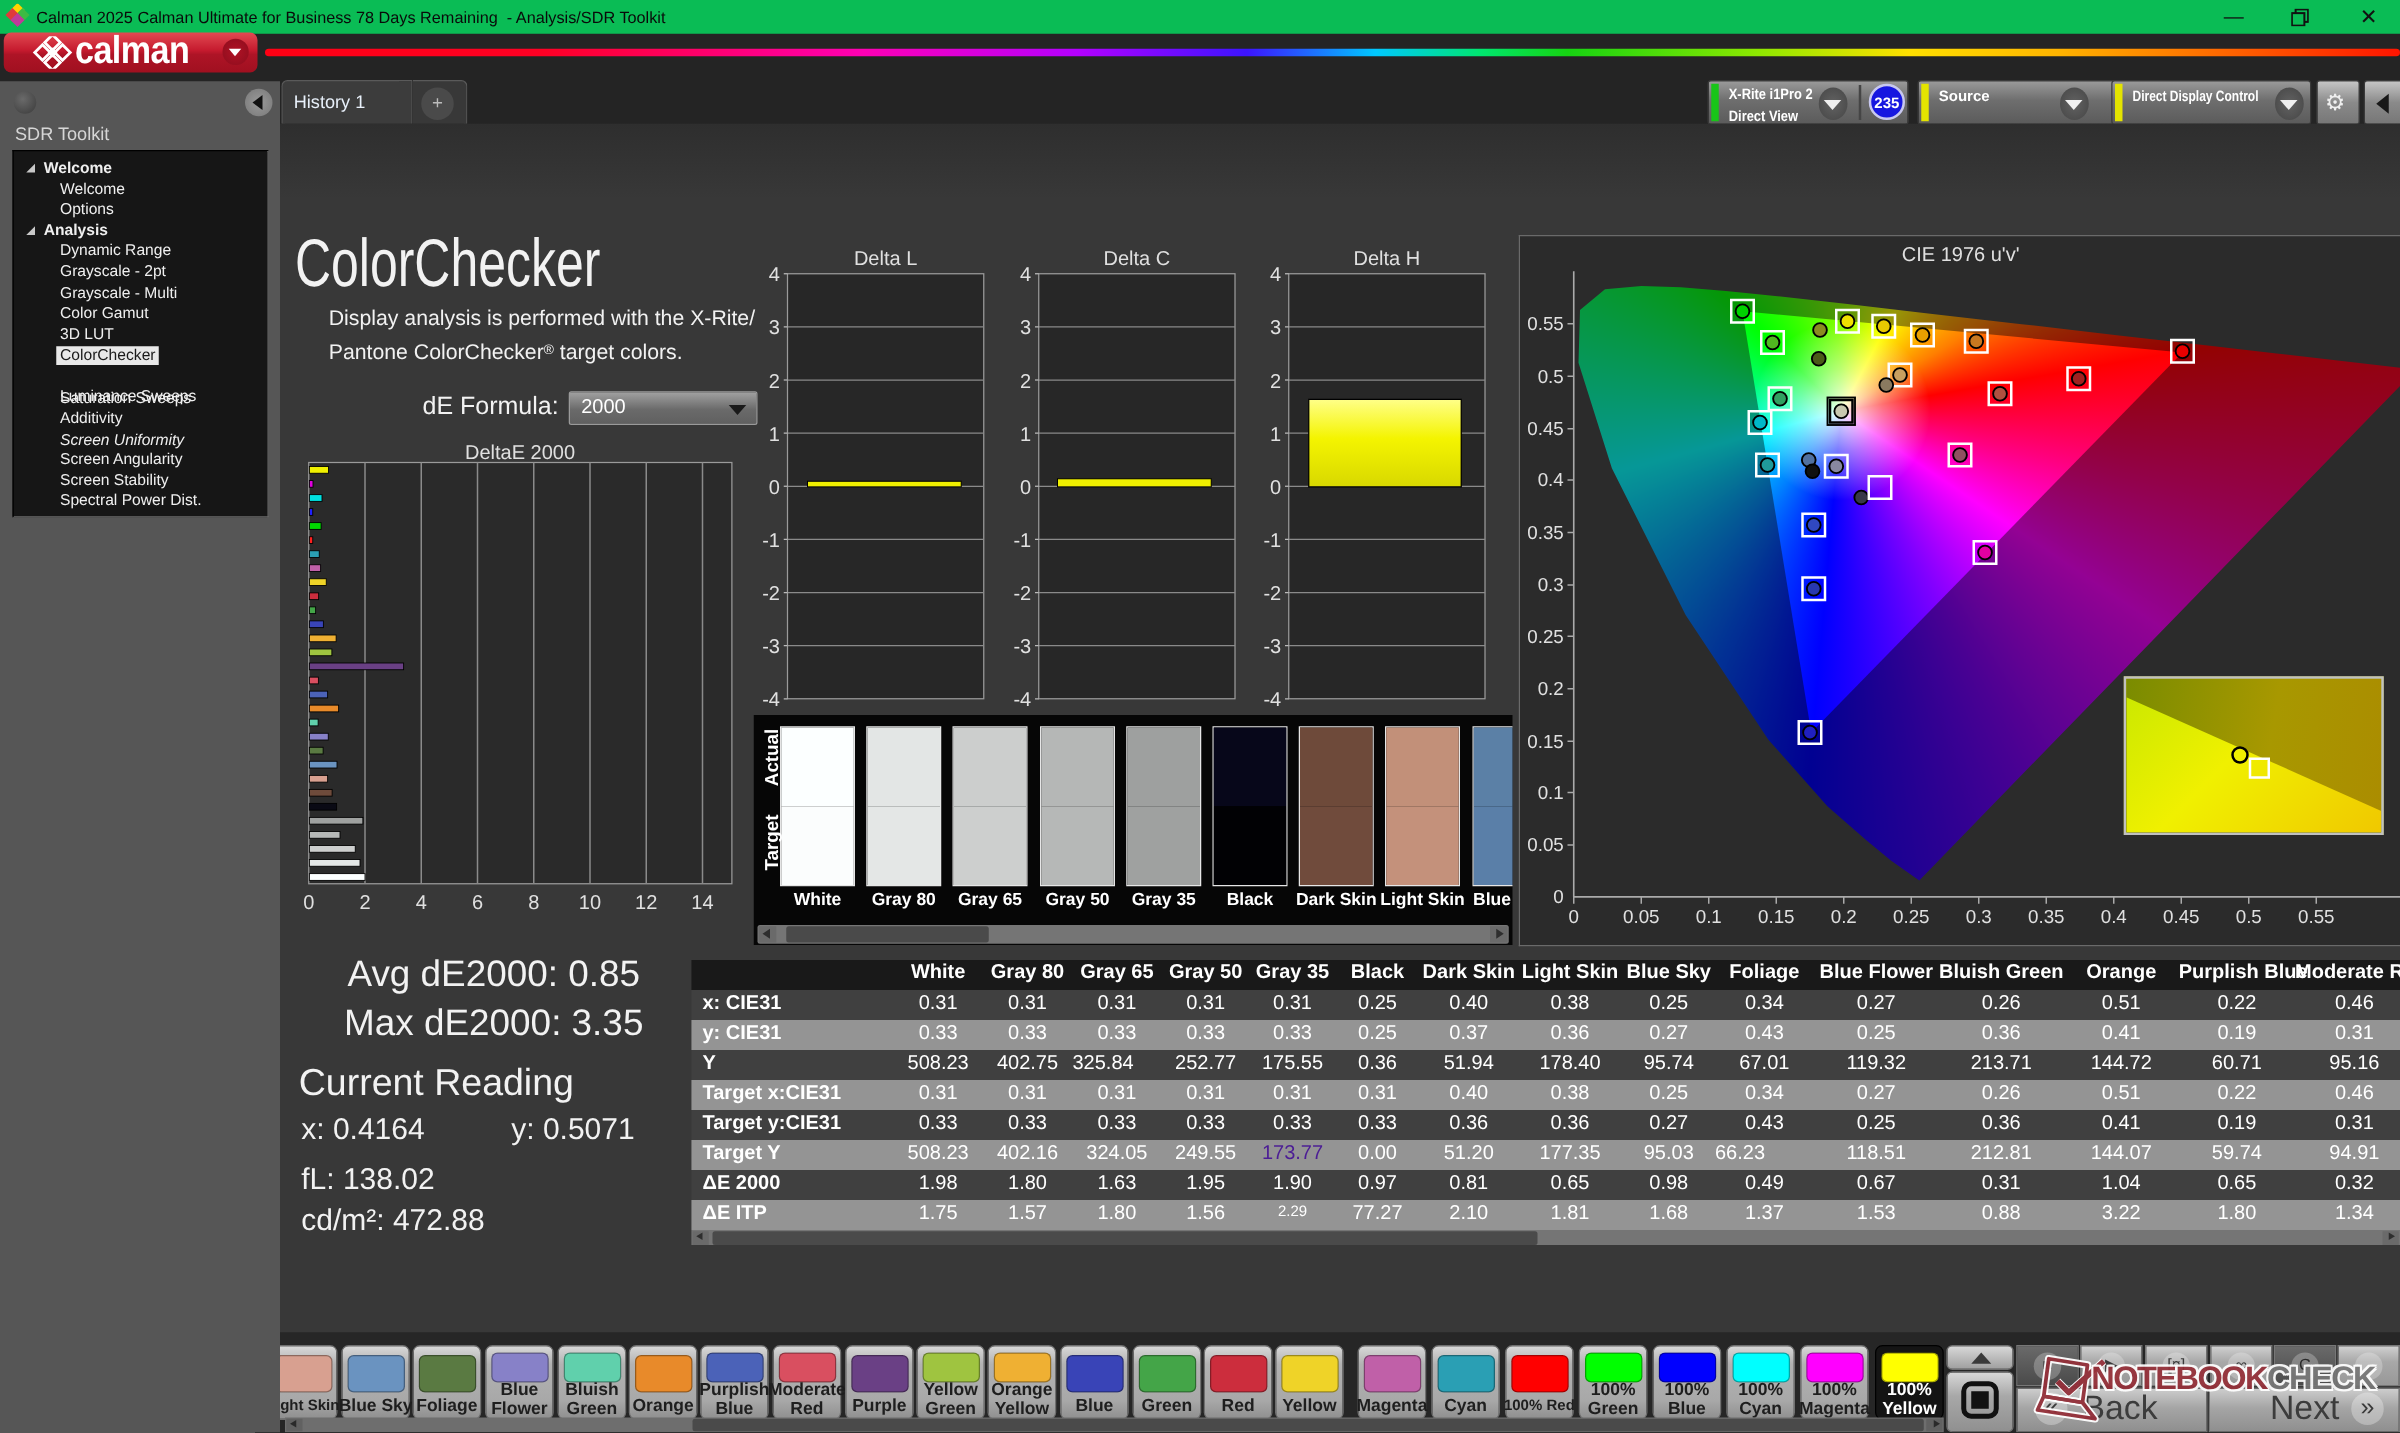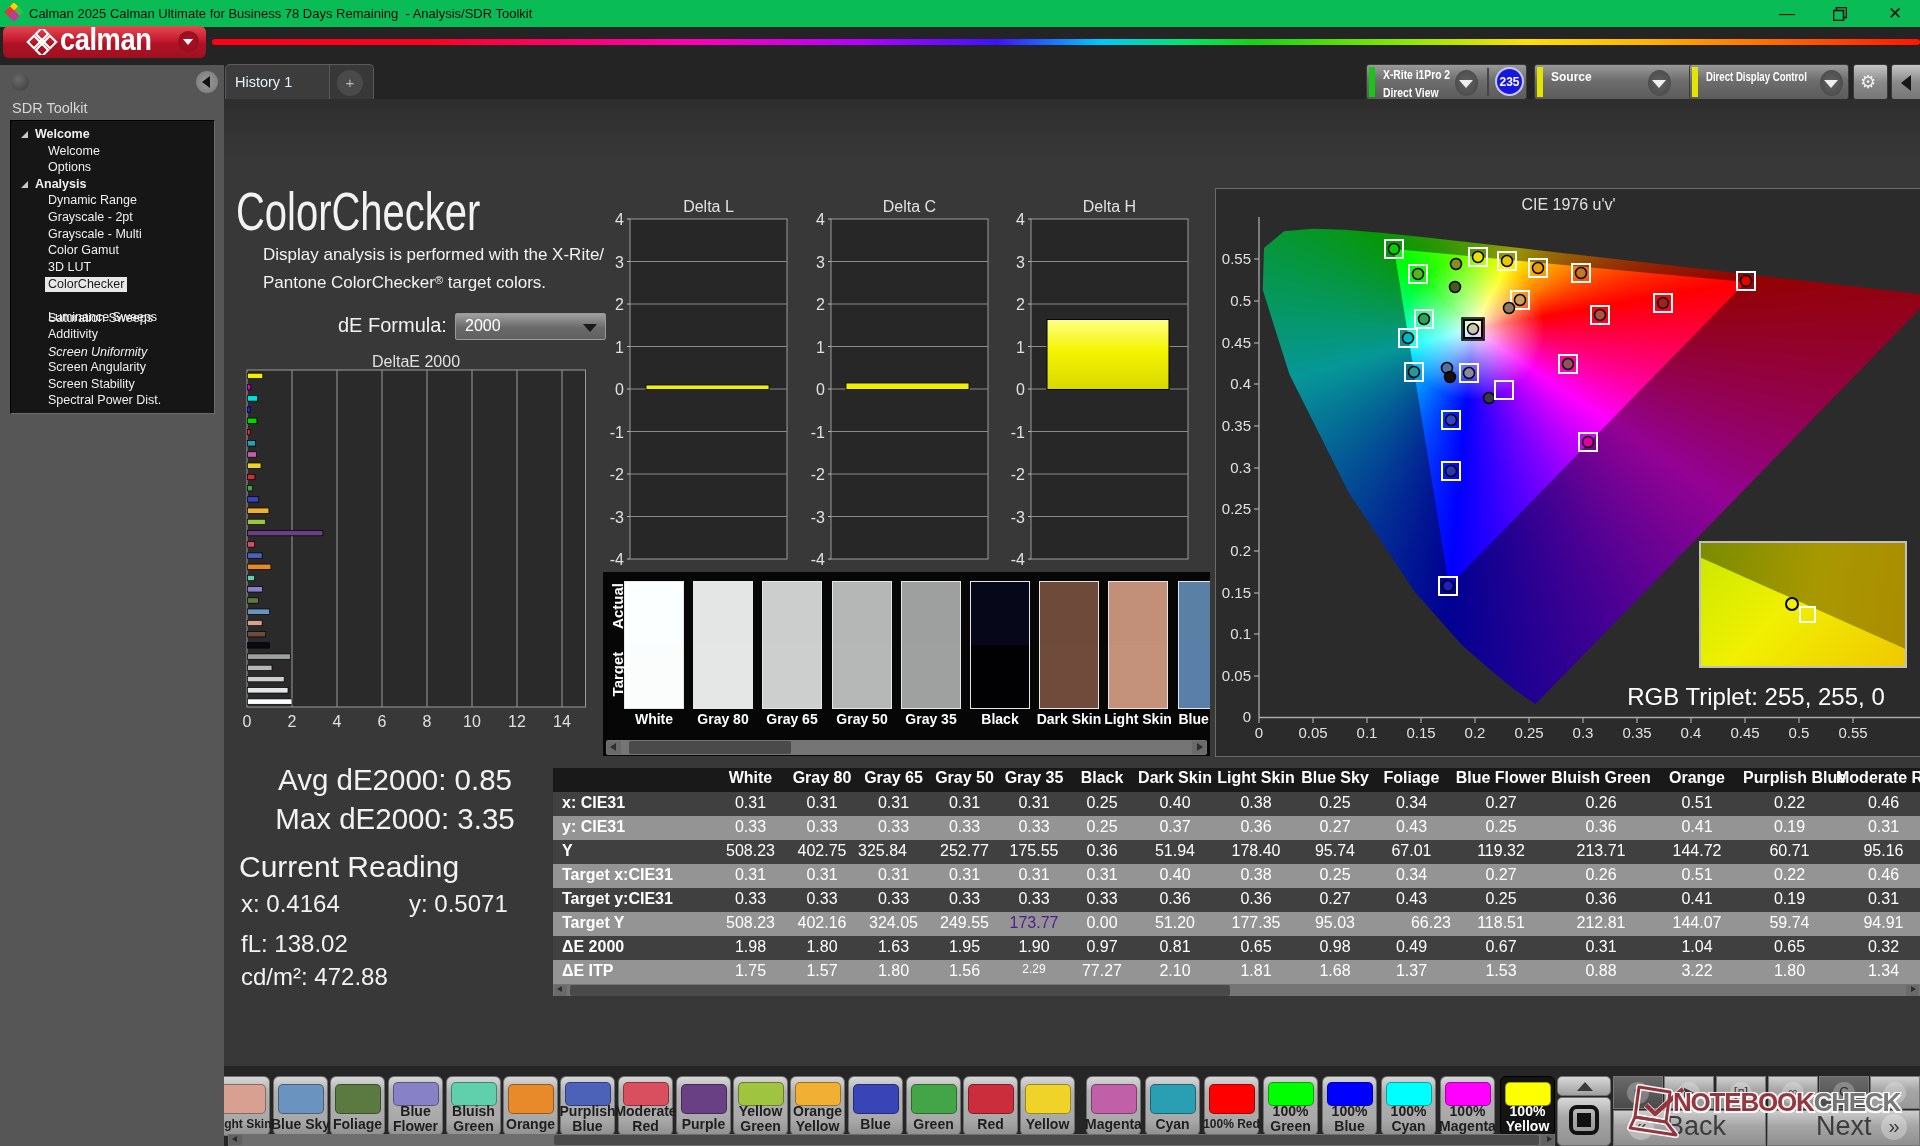--- a/index.html
+++ b/index.html
@@ -473,21 +473,20 @@
           <circle cx="232" cy="397" r="5.5" fill="#2020c0" stroke="#000" stroke-width="1.5"></circle>
         </svg>
 <div style="position:absolute;left:483px;top:352px;width:208px;height:127px;background:#9a9a00;border:2px solid #c0c0c0;overflow:hidden;">
           <div style="position:absolute;left:0;top:0;width:100%;height:100%;background:linear-gradient(100deg,#7a8c00, #a89800 55%, #ab8c00);"></div>
           <div style="position:absolute;left:0;top:0;width:100%;height:100%;background:linear-gradient(135deg,#c8e800, #f0f000 45%, #f0c800);clip-path:polygon(0 12%, 100% 86%, 100% 100%, 0 100%);"></div>
           <svg style="position:absolute;left:0;top:0" width="204" height="123">
             <circle cx="91" cy="61" r="6" fill="#f0f000" stroke="#000" stroke-width="2"></circle>
             <rect x="99" y="64" width="15" height="15" fill="none" stroke="#fff" stroke-width="2"></rect>
           </svg>
         </div>
-<div style="position:absolute;left:380px;top:494px;width:320px;text-align:center;font-size:24px;color:#fff;">RGB Triplet: 255, 255, 0</div>
 </div>
 <div class="abs" style="left:553px;top:768px;width:1367px;height:228px;overflow:hidden;">
 <div style="position:absolute;left:0;top:0;width:1450px;height:24px;background:#191919;">
           <div style="position:absolute;left:162px;top:1px;width:71px;text-align:center;font-size:16px;font-weight:bold;color:#fff;white-space:nowrap;">White</div>
           <div style="position:absolute;left:233px;top:1px;width:72px;text-align:center;font-size:16px;font-weight:bold;color:#fff;white-space:nowrap;">Gray 80</div>
           <div style="position:absolute;left:305px;top:1px;width:71px;text-align:center;font-size:16px;font-weight:bold;color:#fff;white-space:nowrap;">Gray 65</div>
           <div style="position:absolute;left:376px;top:1px;width:71px;text-align:center;font-size:16px;font-weight:bold;color:#fff;white-space:nowrap;">Gray 50</div>
           <div style="position:absolute;left:447px;top:1px;width:68px;text-align:center;font-size:16px;font-weight:bold;color:#fff;white-space:nowrap;">Gray 35</div>
           <div style="position:absolute;left:515px;top:1px;width:68px;text-align:center;font-size:16px;font-weight:bold;color:#fff;white-space:nowrap;">Black</div>
           <div style="position:absolute;left:583px;top:1px;width:78px;text-align:center;font-size:16px;font-weight:bold;color:#fff;white-space:nowrap;">Dark Skin</div>
@@ -594,21 +593,21 @@
           <div style="position:absolute;left:9px;top:2px;font-size:16px;font-weight:bold;color:#fff;white-space:nowrap;">Target Y</div>
           <div style="position:absolute;left:162px;top:2px;width:71px;text-align:center;font-size:16px;color:#fff;">508.23</div>
           <div style="position:absolute;left:233px;top:2px;width:72px;text-align:center;font-size:16px;color:#fff;">402.16</div>
           <div style="position:absolute;left:305px;top:2px;width:71px;text-align:center;font-size:16px;color:#fff;">324.05</div>
           <div style="position:absolute;left:376px;top:2px;width:71px;text-align:center;font-size:16px;color:#fff;">249.55</div>
           <div style="position:absolute;left:447px;top:2px;width:68px;text-align:center;font-size:16px;color:#4c1d95;">173.77</div>
           <div style="position:absolute;left:515px;top:2px;width:68px;text-align:center;font-size:16px;color:#fff;">0.00</div>
           <div style="position:absolute;left:583px;top:2px;width:78px;text-align:center;font-size:16px;color:#fff;">51.20</div>
           <div style="position:absolute;left:661px;top:2px;width:84px;text-align:center;font-size:16px;color:#fff;">177.35</div>
           <div style="position:absolute;left:745px;top:2px;width:74px;text-align:center;font-size:16px;color:#fff;">95.03</div>
-          <div style="position:absolute;left:819px;top:2px;width:79px;text-align:right;font-size:16px;color:#fff;">66.23</div>
+          <div style="position:absolute;left:819px;top:2px;width:79px;text-align:left;font-size:16px;color:#fff;">66.23</div>
           <div style="position:absolute;left:898px;top:2px;width:100px;text-align:center;font-size:16px;color:#fff;">118.51</div>
           <div style="position:absolute;left:998px;top:2px;width:100px;text-align:center;font-size:16px;color:#fff;">212.81</div>
           <div style="position:absolute;left:1098px;top:2px;width:92px;text-align:center;font-size:16px;color:#fff;">144.07</div>
           <div style="position:absolute;left:1190px;top:2px;width:93px;text-align:center;font-size:16px;color:#fff;">59.74</div>
           <div style="position:absolute;left:1283px;top:2px;width:95px;text-align:center;font-size:16px;color:#fff;">94.91</div>
         </div>
 <div style="position:absolute;left:0;top:168px;width:1450px;height:24px;background:#404040;">
           <div style="position:absolute;left:9px;top:2px;font-size:16px;font-weight:bold;color:#fff;white-space:nowrap;">ΔE 2000</div>
           <div style="position:absolute;left:162px;top:2px;width:71px;text-align:center;font-size:16px;color:#fff;">1.98</div>
           <div style="position:absolute;left:233px;top:2px;width:72px;text-align:center;font-size:16px;color:#fff;">1.80</div>

